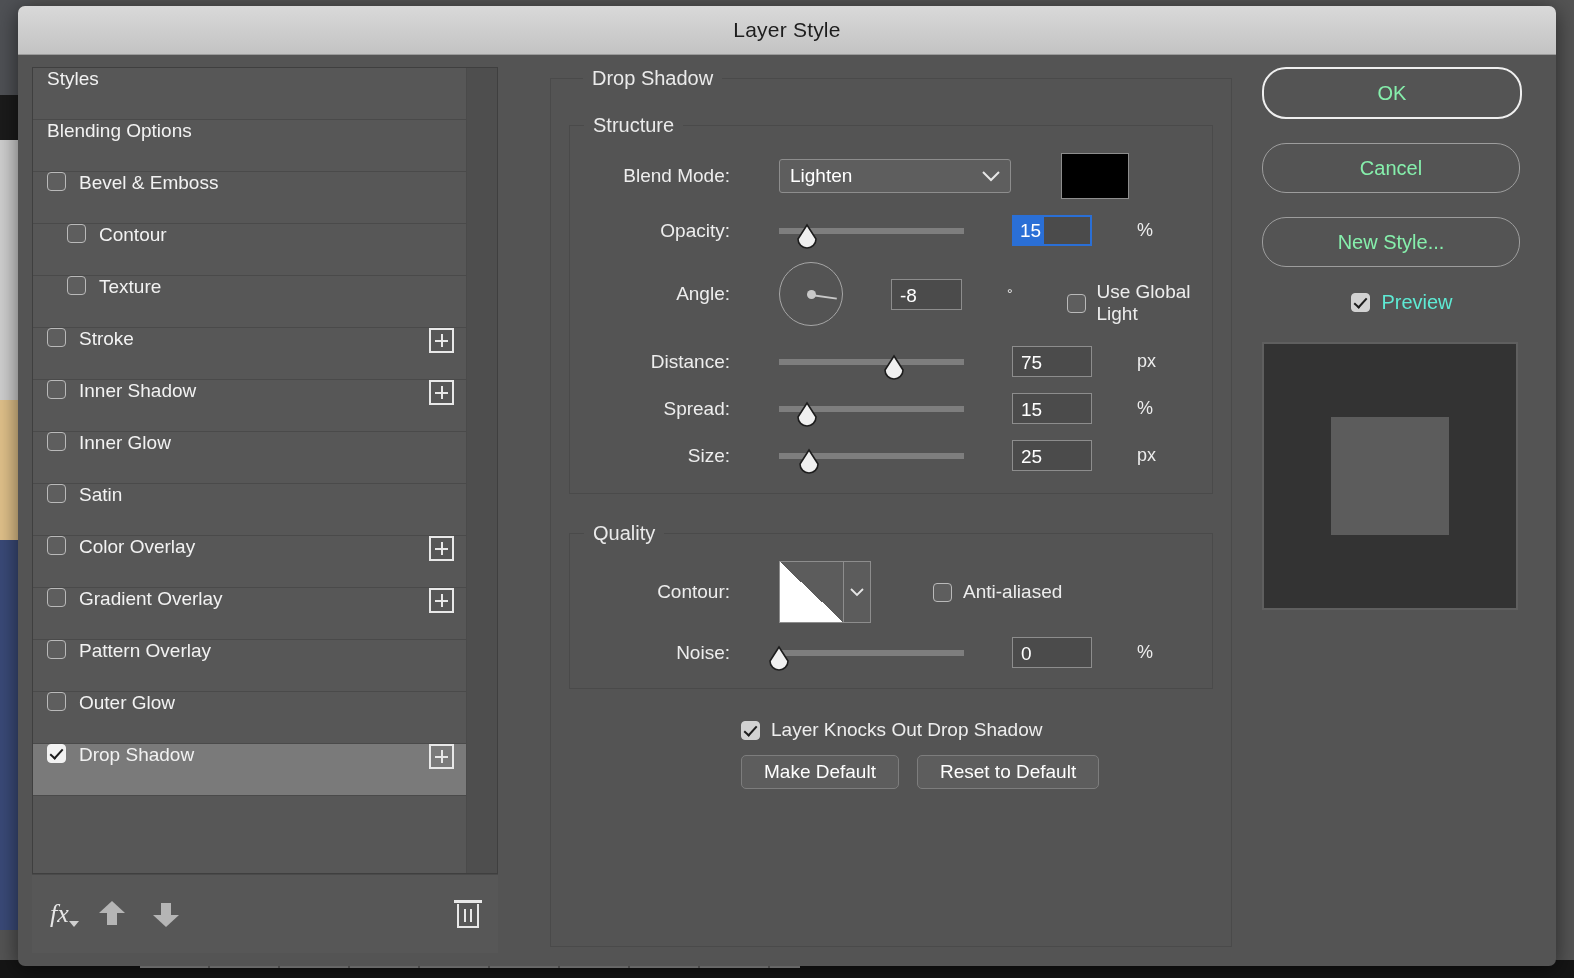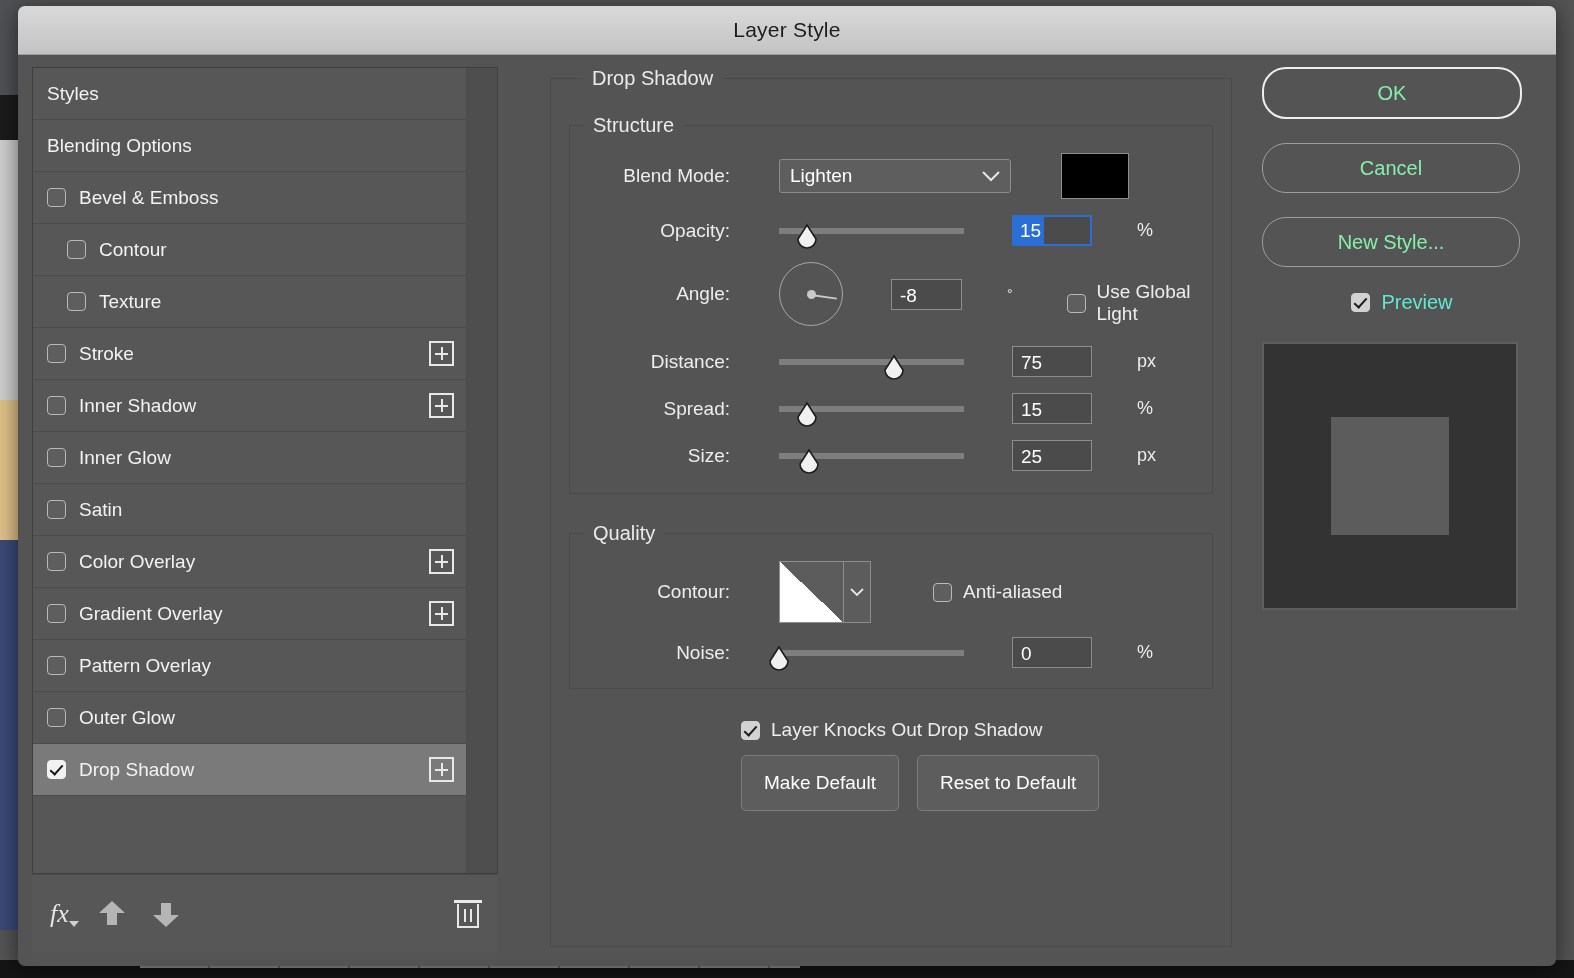--- a/index.html
+++ b/index.html
@@ -28,21 +28,21 @@
   #titlebar .title{font-size:21px;color:#1d1d1d;letter-spacing:.2px;}
 
   #body{display:flex;padding:12px 14px 0 14px;height:898px;box-sizing:border-box;}
 
   
   #sidebar{width:466px;display:flex;flex-direction:column;}
   .list-wrap{position:relative;display:flex;border:1px solid #3f3f3f;
      background:#575757;height:837px;box-sizing:border-box;}
   .list-col{flex:1;display:flex;flex-direction:column;}
   .scroll-col{width:30px;background:#4e4e4e;border-left:1px solid #4a4a4a;}
-  .srow{height:51px;display:flex;align-items:center;padding:0 14px;
+  .srow{height:51px;display:flex;align-items:flex-start;padding:0 14px;
      border-bottom:1px solid #4a4a4a;color:#f2f2f2;font-size:19px;position:relative;background:#575757;}
   .srow.selected{background:#7a7a7a;}
   .srow .lbl{white-space:nowrap;}
   .srow.indent{padding-left:34px;}
   .cb{width:19px;height:19px;border:1.6px solid #b9b9b9;border-radius:4px;background:#5e5e5e;
      margin-right:13px;flex:none;position:relative;box-sizing:border-box;}
   .cb.checked{background:#f2f2f2;border-color:#f2f2f2;}
   .cb.checked::after{content:"";position:absolute;left:5px;top:1px;width:5px;height:11px;
      border:solid #1d1d1d;border-width:0 2.6px 2.6px 0;transform:rotate(42deg);}
   .plus{position:absolute;right:12px;width:25px;height:25px;border:2px solid #e8e8e8;
@@ -98,21 +98,21 @@
      margin-right:11px;flex:none;position:relative;box-sizing:border-box;}
   .cb2.checked{background:#d2d2d2;border-color:#d2d2d2;}
   .cb2.checked::after{content:"";position:absolute;left:5px;top:1px;width:5px;height:11px;
      border:solid #1d1d1d;border-width:0 2.6px 2.6px 0;transform:rotate(42deg);}
   .contour-box{display:flex;border:1px solid #8d8d8d;width:92px;height:62px;box-sizing:border-box;}
   .contour-thumb{flex:1;background:linear-gradient(to bottom left,#5c5c5c 50%,#fff 50%);}
   .contour-arrow{width:26px;background:#5c5c5c;border-left:1px solid #8d8d8d;
      display:flex;align-items:center;justify-content:center;}
   .defbtns{display:flex;gap:18px;margin-top:14px;margin-left:2px;}
   .defbtn{background:#5d5d5d;border:1px solid #7d7d7d;border-radius:5px;color:#fff;font-size:19px;
-     padding:16px 22px;}
+     padding:5px 22px;}
   .knocks{display:flex;align-items:center;margin-top:30px;margin-left:2px;color:#ededed;font-size:19px;}
 
   
   #right{width:280px;padding-left:30px;}
   .pbtn{width:256px;height:48px;border:1.4px solid #9d9d9d;border-radius:24px;color:#86efac;font-size:20px;
      display:flex;align-items:center;justify-content:center;margin-bottom:24px;background:transparent;}
   .pbtn.default{border:2px solid #efefef;}
   .prev-row{display:flex;align-items:center;justify-content:center;margin-bottom:28px;color:#5eead4;font-size:20px;}
   #preview{width:256px;height:268px;background:#333333;border:2px solid #5f5f5f;box-sizing:border-box;
      display:flex;align-items:center;justify-content:center;}

